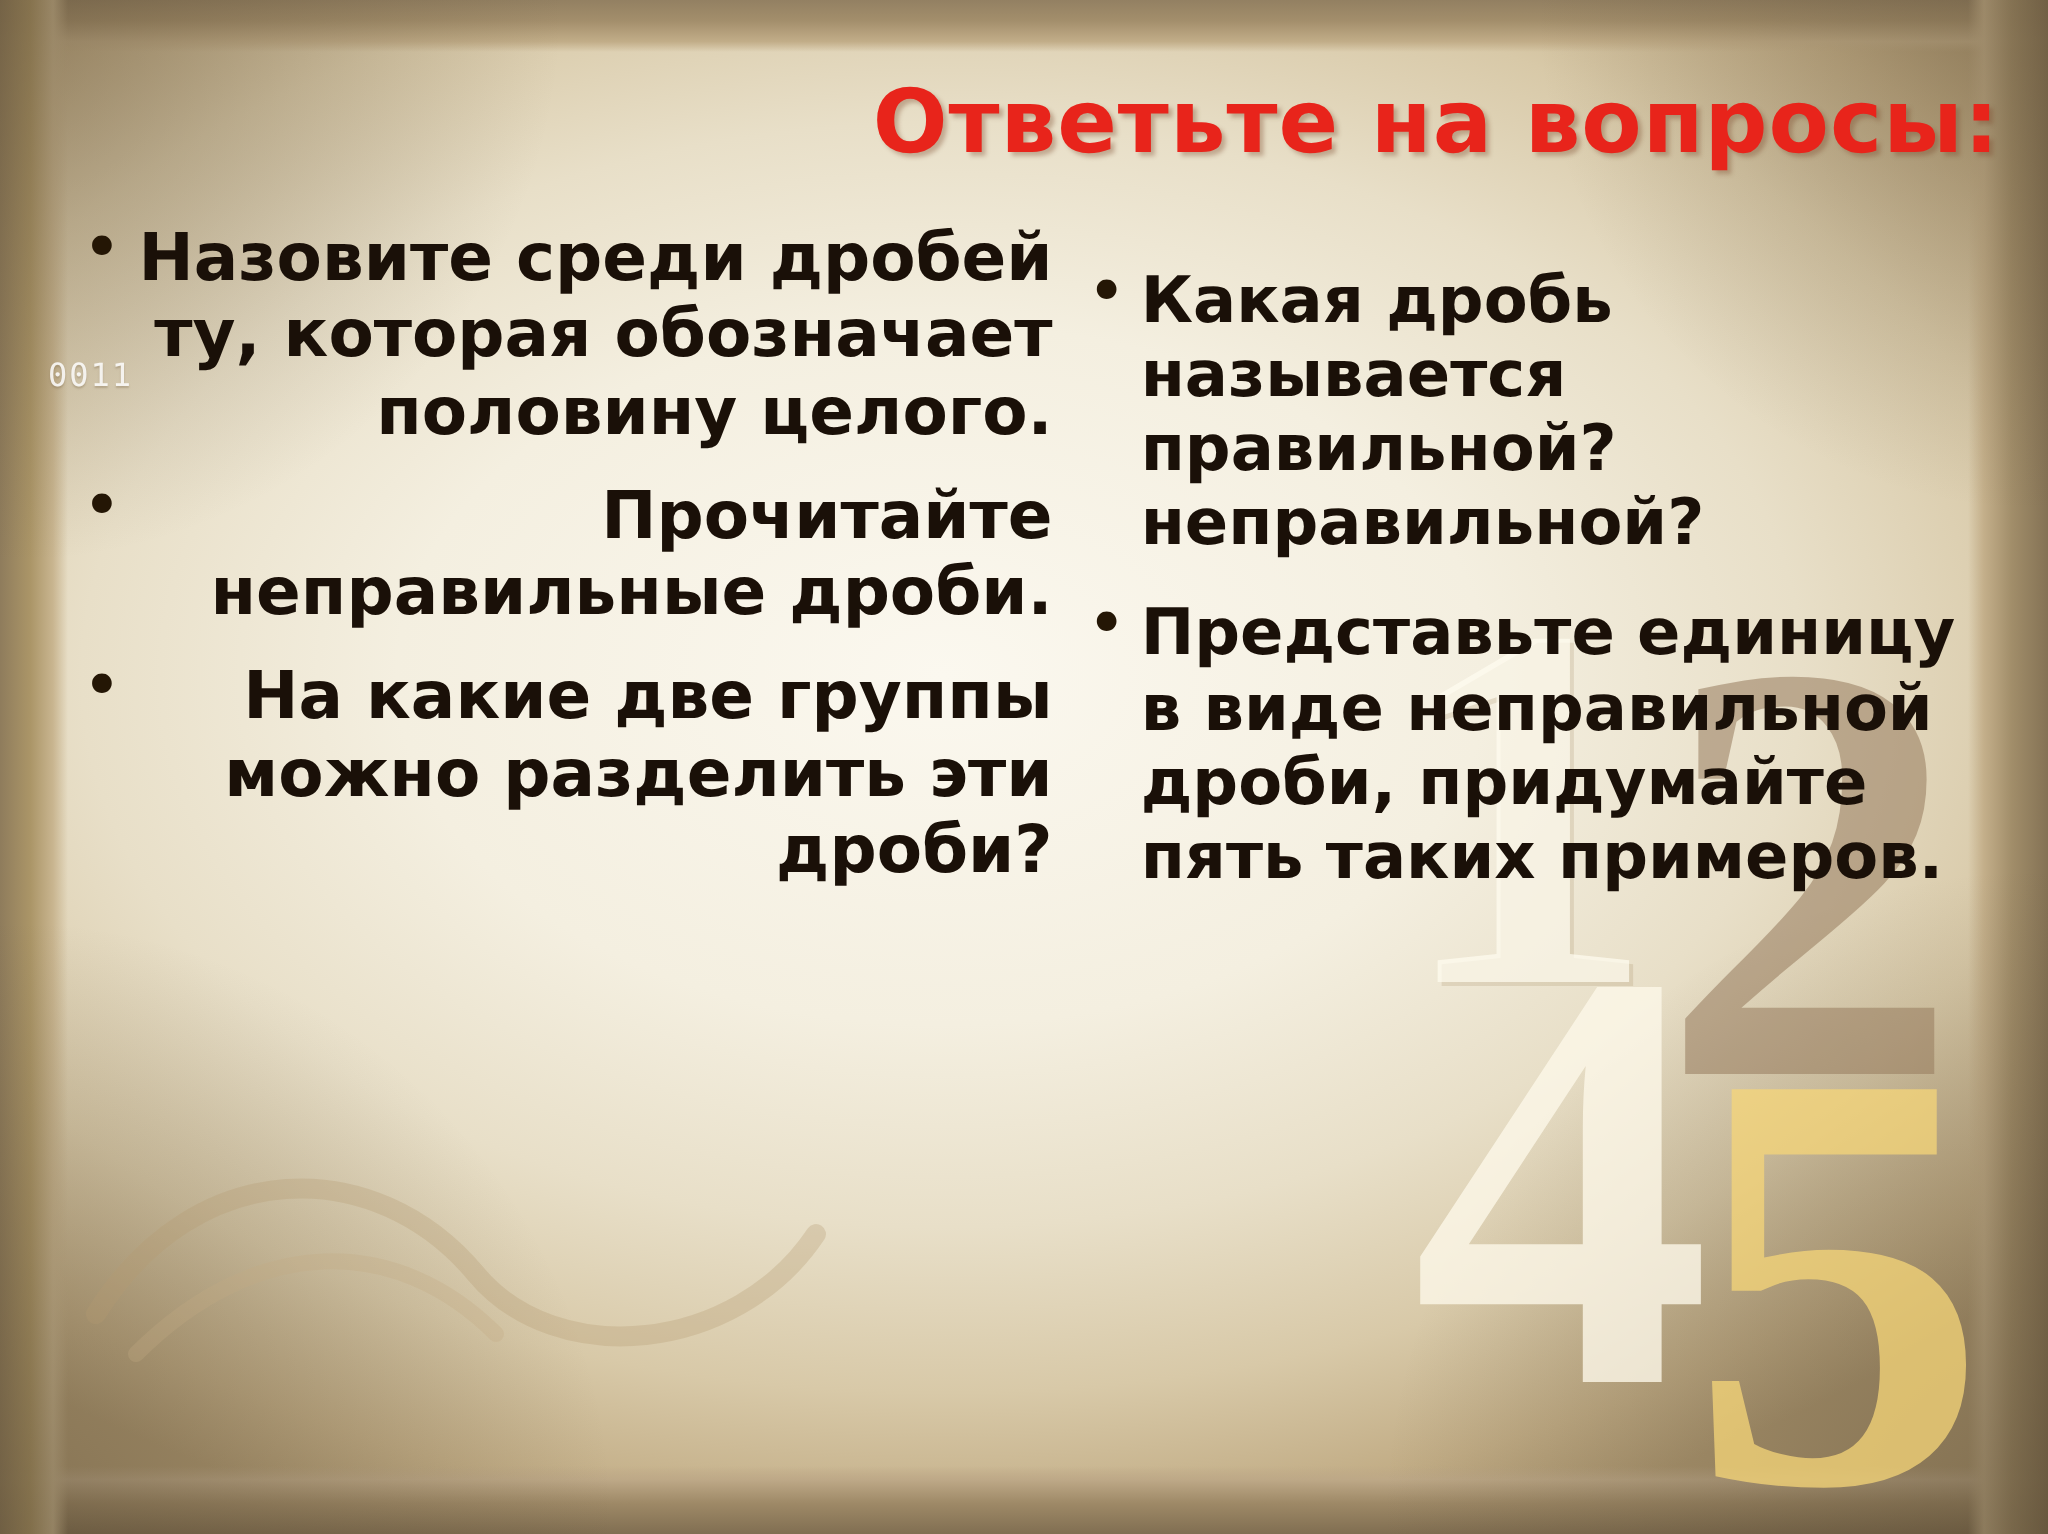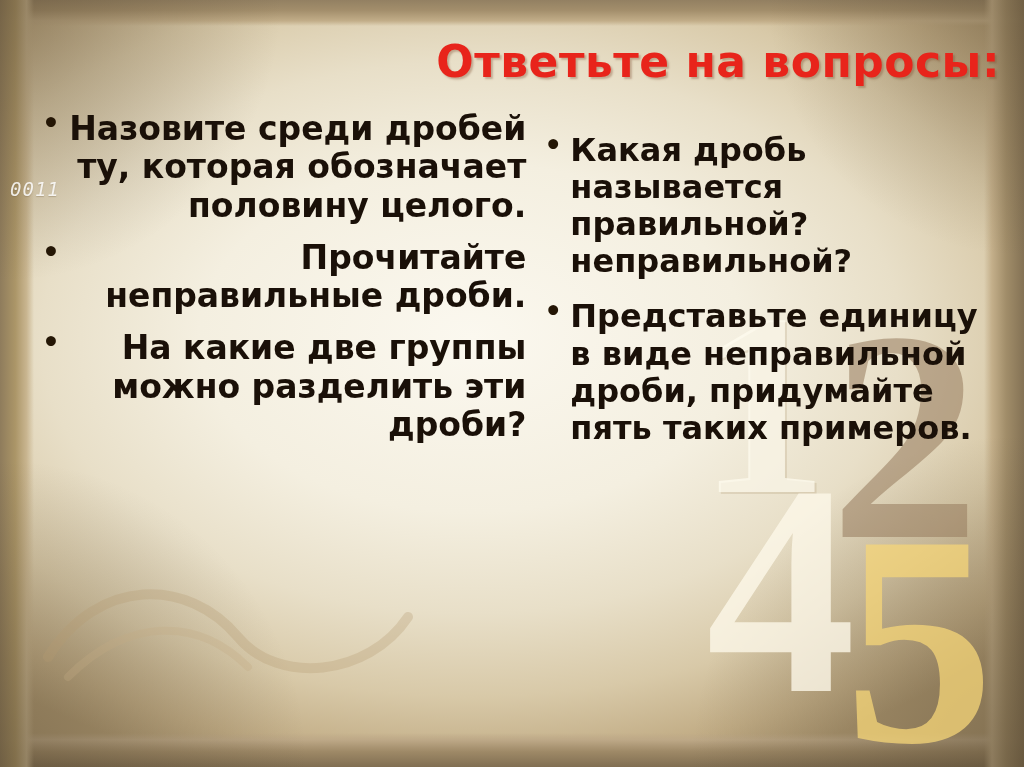--- a/index.html
+++ b/index.html
@@ -80,29 +80,28 @@
     font-size: 300px;
     color: rgba(252,247,232,.8);
   }
   .digit-5 {
     right: 30px; top: 520px;
     font-size: 300px;
     color: rgba(246,214,120,.75);
   }
   .bg-code {
     position: absolute;
-    left: 10px; top: 178px;
+    left: 24px; top: 178px;
     font-family: "DejaVu Sans Mono", monospace;
-    font-size: 19px;
+    font-size: 16px;
     letter-spacing: 1px;
     color: rgba(255,255,255,.85);
     text-shadow: 0 1px 1px rgba(120,100,70,.35);
     pointer-events: none;
     user-select: none;
-    font-style: italic;
   }
   .bg-swirl {
     position: absolute;
     left: 38px; bottom: 70px;
     width: 420px; height: 150px;
     pointer-events: none;
     opacity: .30;
   }
 
   .title {

